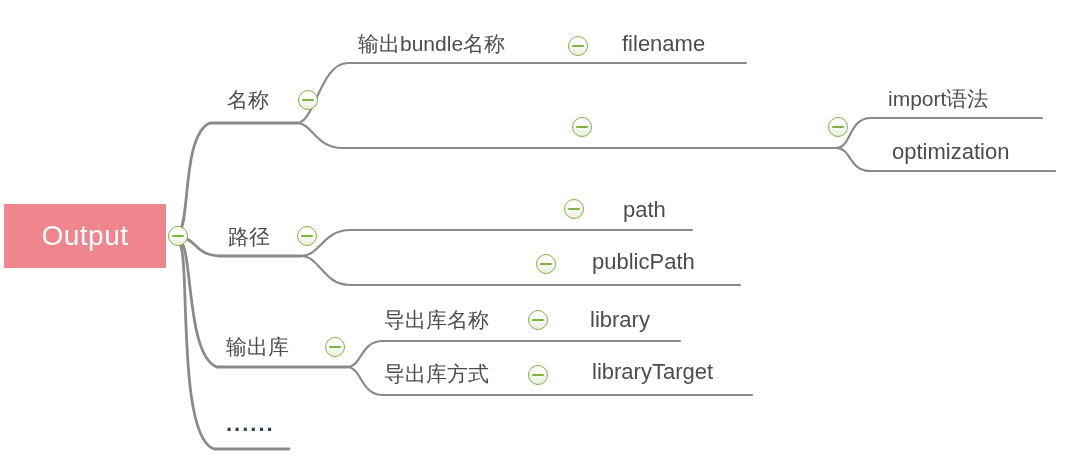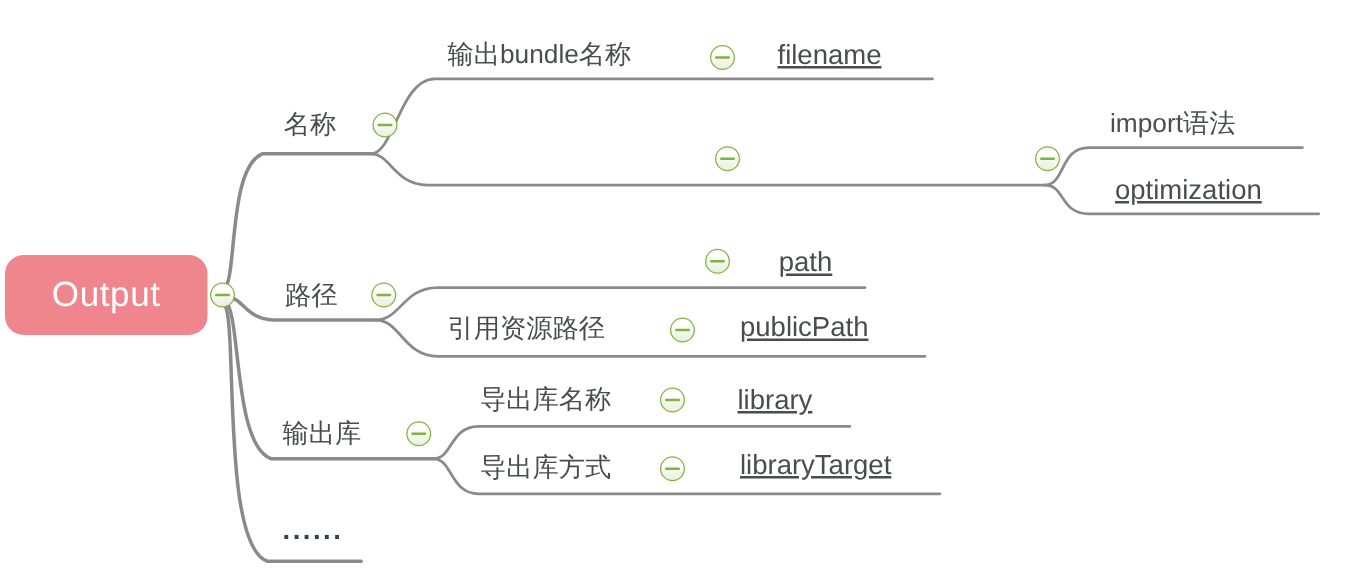--- a/index.html
+++ b/index.html
@@ -35,41 +35,40 @@
     stroke-linecap:round;
   }
   svg.lines path.thick{
     stroke-width:2.8;
   }
   .root-node{
     position:absolute;
     left:4px;top:204px;
     width:162px;height:64px;
     background:var(--root-background);
-    border-radius:15px;
+    border-radius:0;
     display:flex;
     align-items:center;
     justify-content:center;
     color:var(--root-text);
     font-size:28px;
     letter-spacing:0.5px;
     cursor:default;
   }
   .topic{
     position:absolute;
     transform:translateY(-50%);
     white-space:nowrap;
     color:var(--node-text);
     font-size:21px;
     line-height:1.2;
     cursor:default;
   }
   .topic.value{
     font-size:22px;
-    text-decoration:underline;
   }
   .topic.ellipsis{
     color:var(--ellipsis-text);
     font-weight:700;
     font-size:22px;
     letter-spacing:2px;
   }
   .collapse{
     position:absolute;
     width:20px;height:20px;
@@ -138,21 +137,20 @@
 
   <span class="collapse" style="left:582px;top:127px"></span>
   <span class="collapse" style="left:838px;top:127px"></span>
 
   <div class="topic" style="left:888px;top:99px">import语法</div>
   <div class="topic value" style="left:892px;top:152px">optimization</div>
 
   <span class="collapse" style="left:574px;top:209px"></span>
   <div class="topic value" style="left:623px;top:210px">path</div>
 
-  <div class="topic" style="left:358px;top:263px">引用资源路径</div>
   <span class="collapse" style="left:546px;top:264px"></span>
   <div class="topic value" style="left:592px;top:262px">publicPath</div>
 
   <div class="topic" style="left:384px;top:320px">导出库名称</div>
   <span class="collapse" style="left:538px;top:320px"></span>
   <div class="topic value" style="left:590px;top:320px">library</div>
 
   <div class="topic" style="left:384px;top:374px">导出库方式</div>
   <span class="collapse" style="left:538px;top:375px"></span>
   <div class="topic value" style="left:592px;top:372px">libraryTarget</div>

